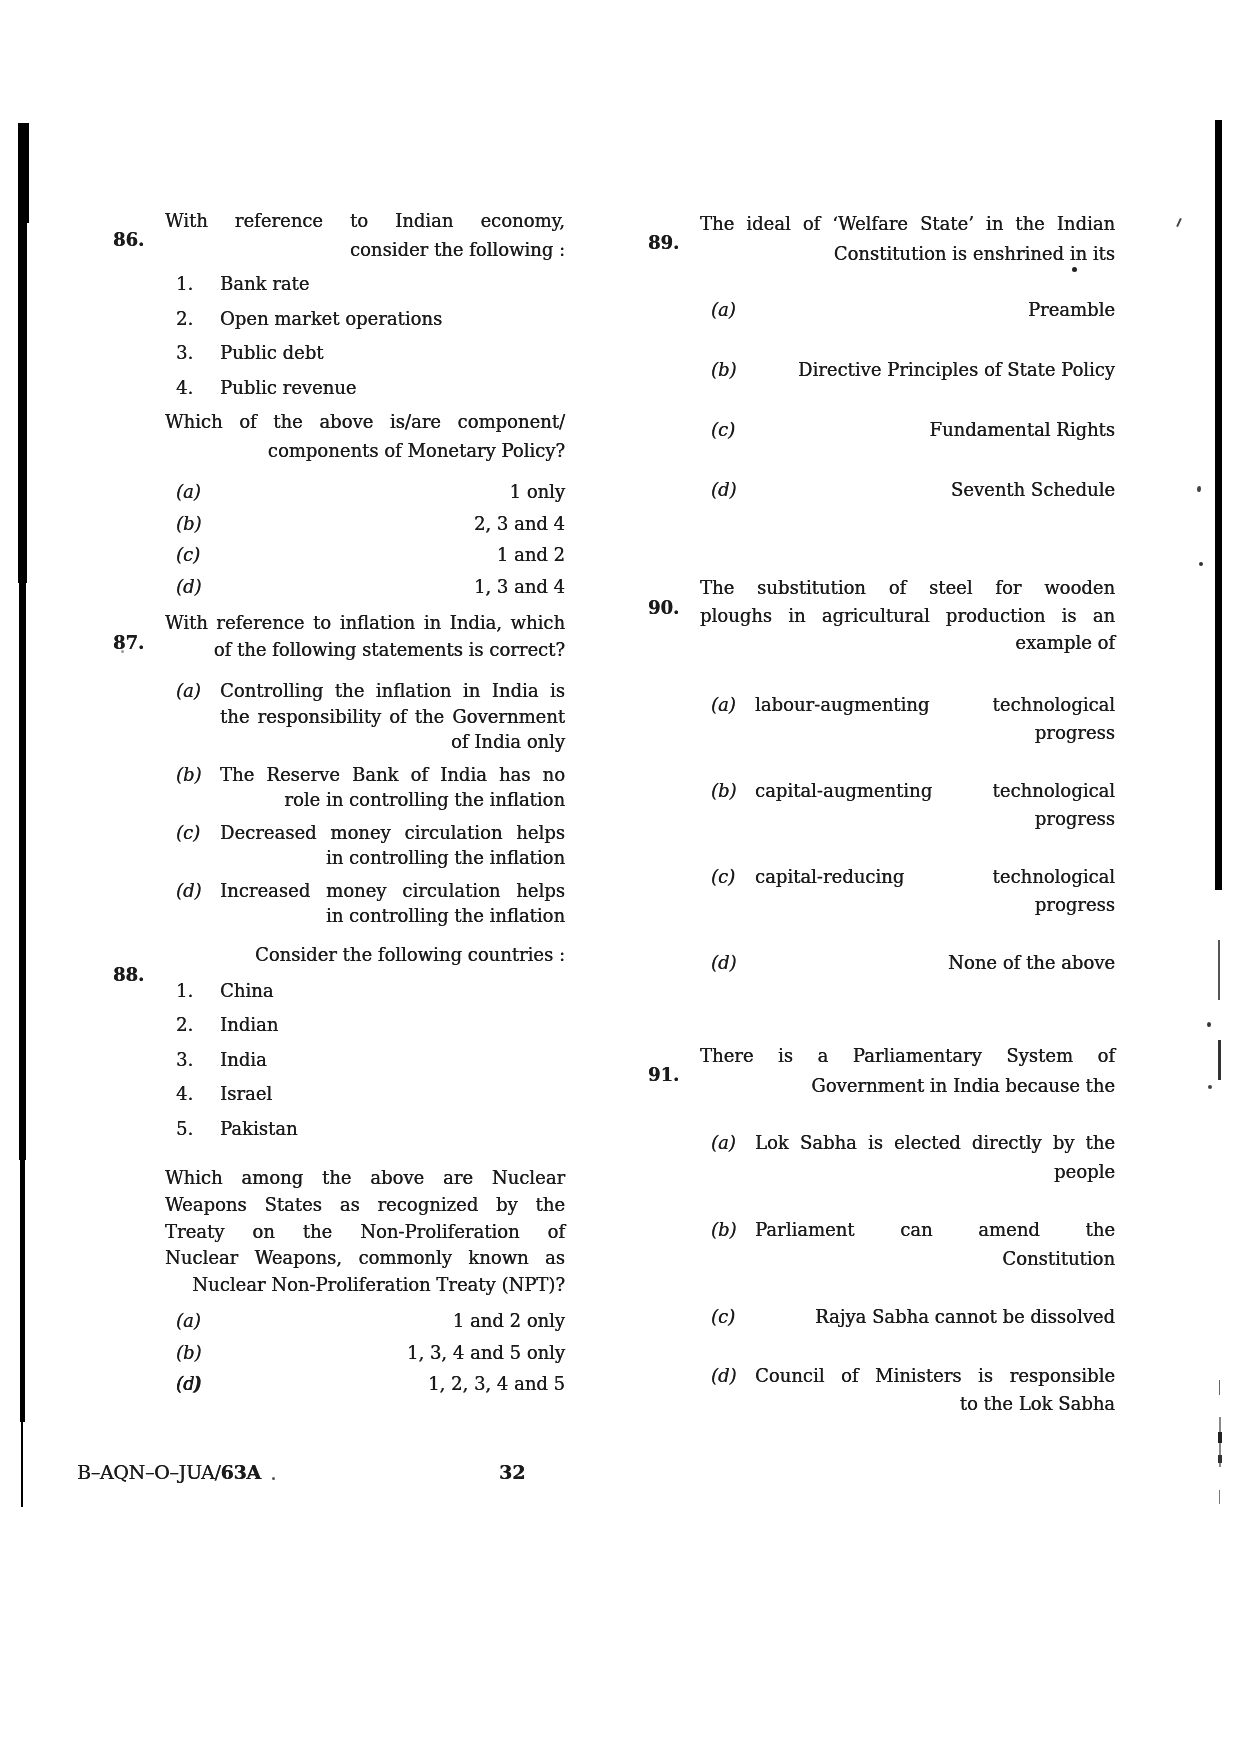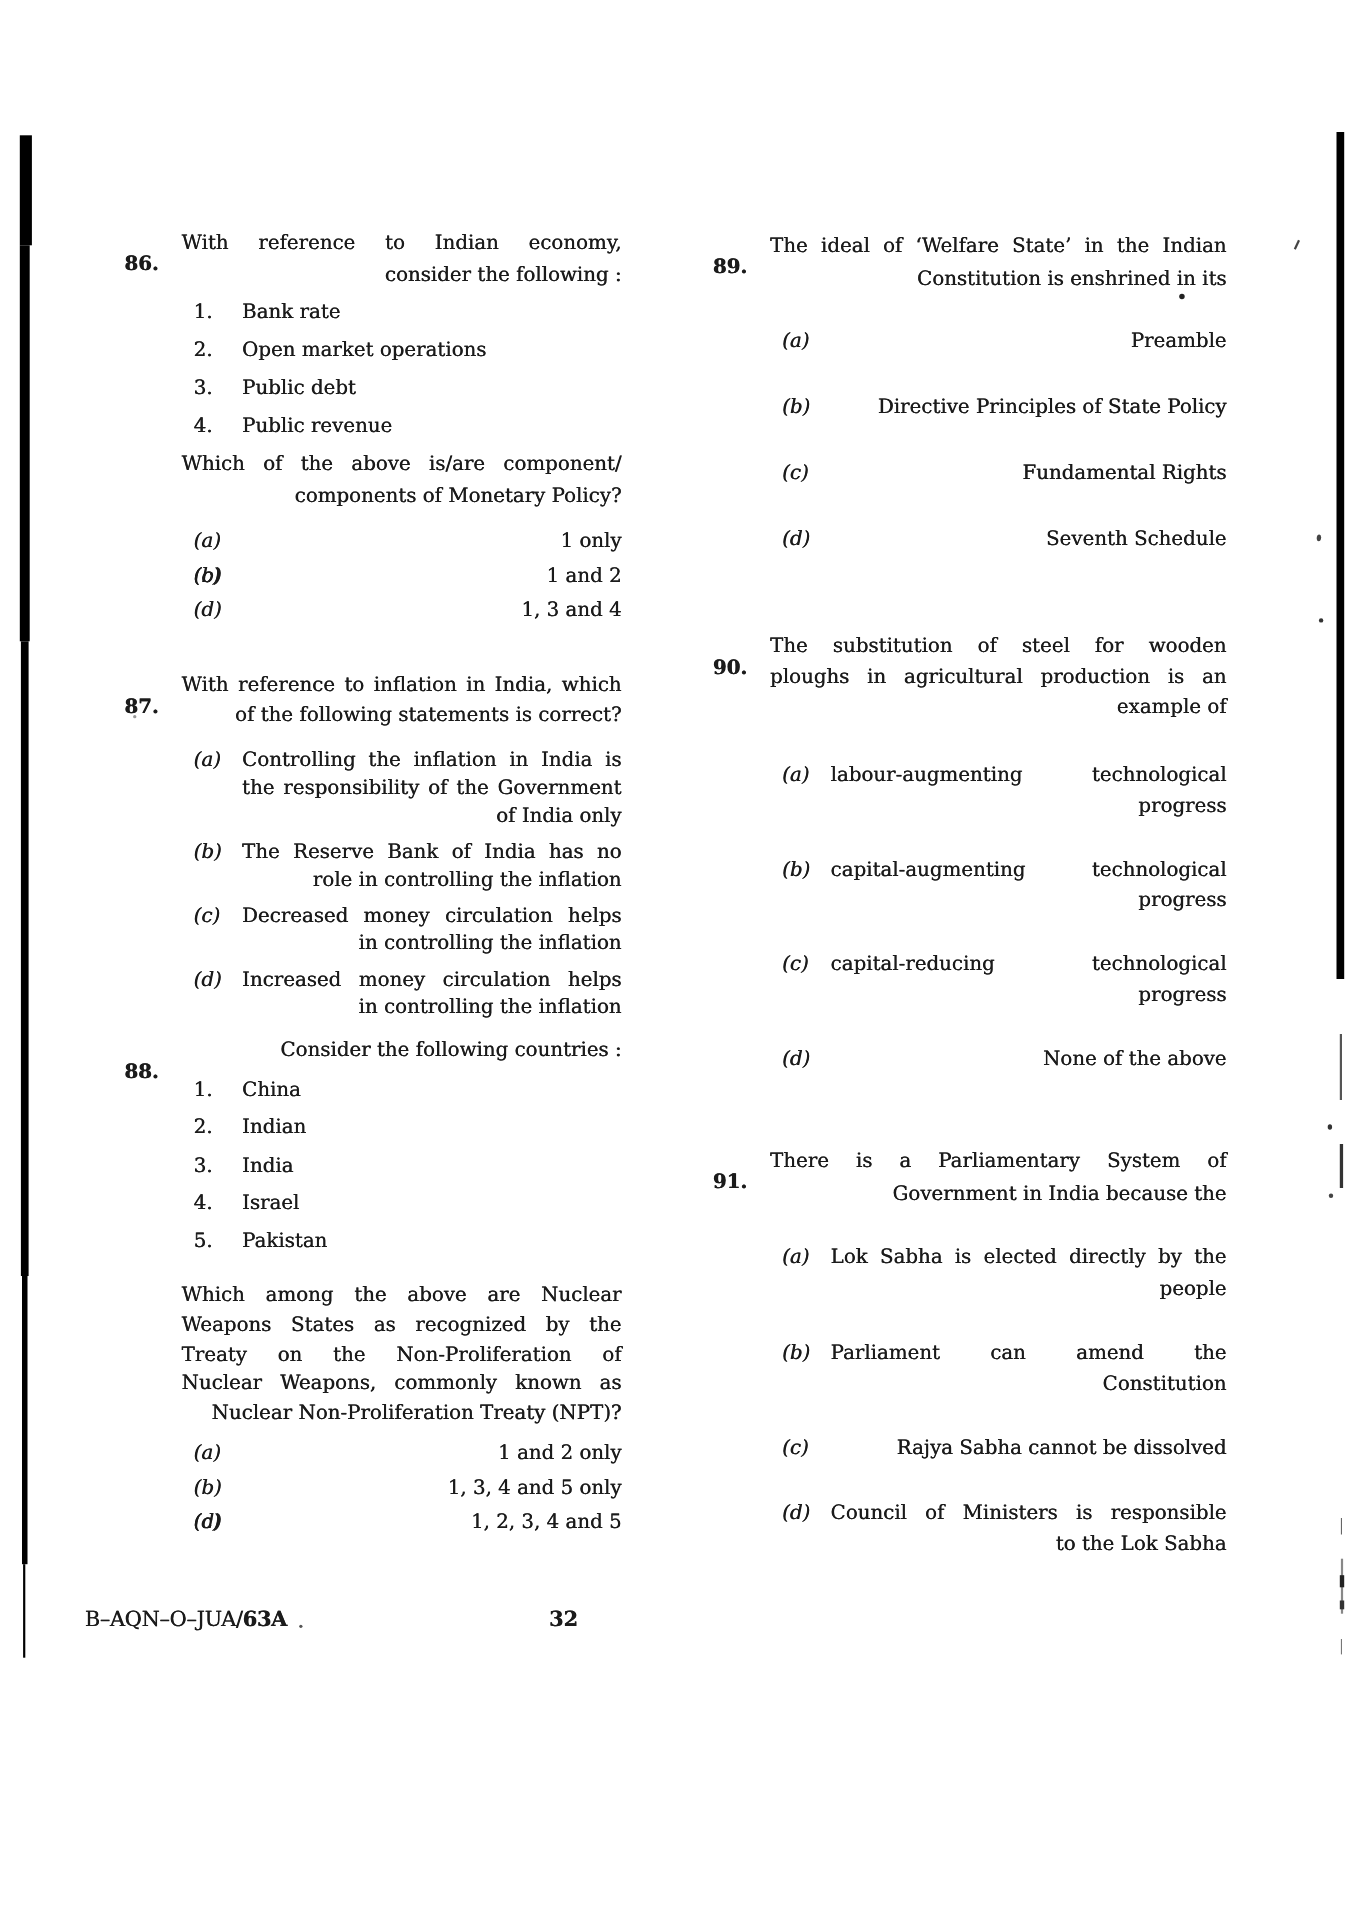--- a/index.html
+++ b/index.html
@@ -83,20 +83,23 @@
           </div>
           <div class="opts">
             <div class="opt">
               <span class="m">(a)</span>
               <div class="txt">
                 <div class="ll">1 only</div>
               </div>
             </div>
             <div class="opt">
               <span class="m">(b)</span>
+              <div class="txt">
+                <div class="ll">2, 3 and 4</div>
+              </div>
             </div>
             <div class="opt">
               <span class="m">(c)</span>
               <div class="txt">
                 <div class="ll">1 and 2</div>
               </div>
             </div>
             <div class="opt">
               <span class="m">(d)</span>
               <div class="txt">

